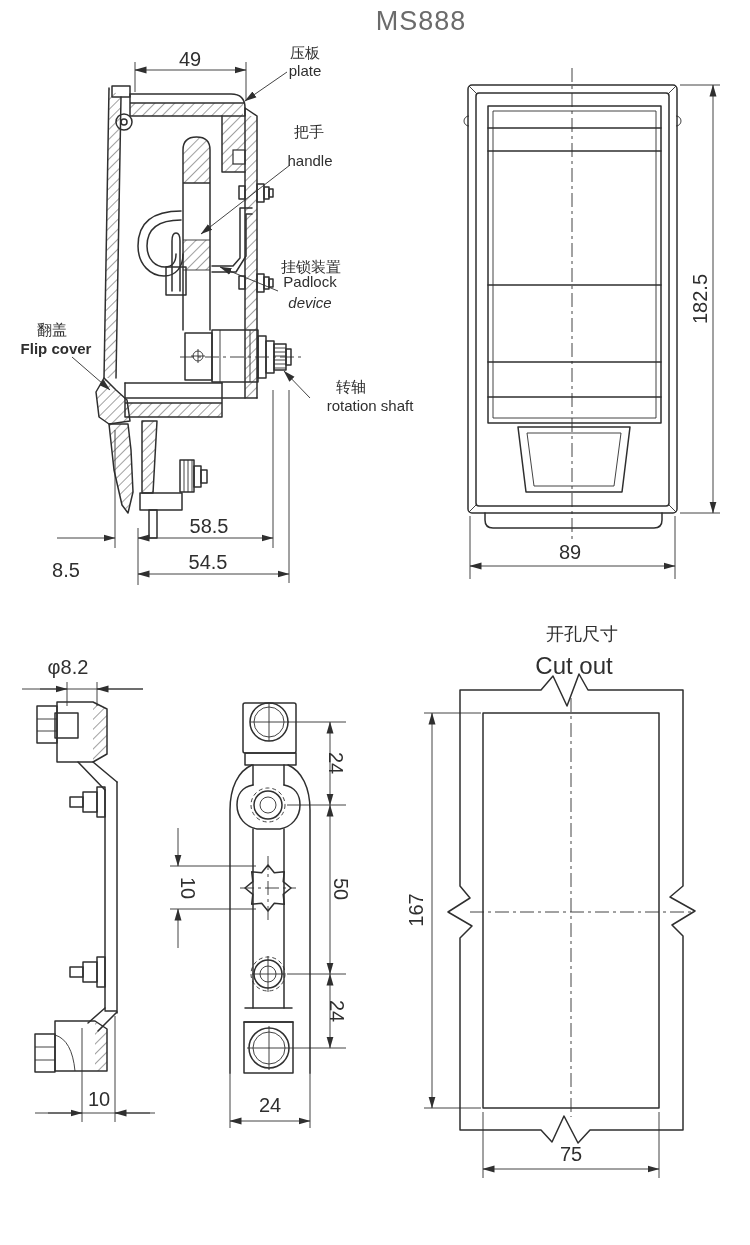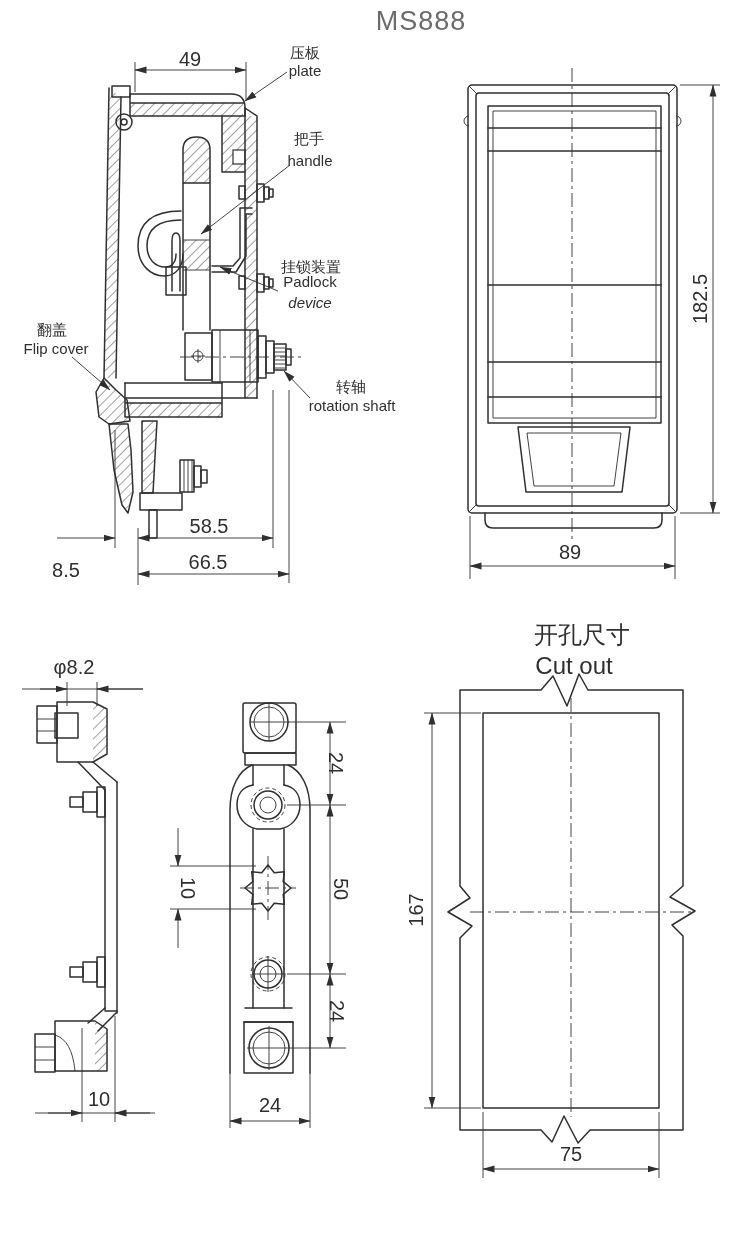--- a/index.html
+++ b/index.html
@@ -10,21 +10,21 @@
   .t{fill:none;stroke:#2f2f2f;stroke-width:0.9;stroke-linejoin:round;stroke-linecap:butt;}
   .cl{fill:none;stroke:#2f2f2f;stroke-width:0.9;stroke-dasharray:14 4 3 4;}
   .h{fill:url(#hatch);stroke:none;}
   .w{fill:#ffffff;stroke:#2f2f2f;stroke-width:1.2;}
   .lbl{position:absolute;color:#2f2f2f;white-space:nowrap;transform:translate(-50%,-50%);
        font-size:15px;line-height:1.1;}
   .dimtxt{font-size:20px;}
   .rcw{transform:translate(-50%,-50%) rotate(90deg);}
   .rccw{transform:translate(-50%,-50%) rotate(-90deg);}
   .title{font-size:27px;color:#6b6b6b;letter-spacing:1px;}
-  .cuttitle-zh{font-size:24px;}
+  .cuttitle-zh{font-size:18px;}
   .cuttitle-en{font-size:24px;}
 </style>
 </head>
 <body>
 
 <div class="canvas">
 
 <svg width="750" height="1245" viewBox="0 0 750 1245">
   <defs>
     <pattern id="hatch" patternUnits="userSpaceOnUse" width="7" height="7" patternTransform="rotate(45)">
@@ -243,39 +243,39 @@
     <path class="t" d="M432,713 V1108" marker-start="url(#arr)" marker-end="url(#arr)"></path>
     <path class="t" d="M483,1112 V1178 M659,1112 V1178"></path>
     <path class="t" d="M483,1169 H659" marker-start="url(#arr)" marker-end="url(#arr)"></path>
   </g>
 </svg>
 
 <div class="lbl title" style="left:381px;top:22px;margin-left:40px;">MS888</div>
 
 <div class="lbl" style="left:305px;top:55px;font-family:Liberation Mono, monospace;">压板</div>
 <div class="lbl" style="left:305px;top:71px;">plate</div>
-<div class="lbl" style="left:309px;top:139px;">把手</div>
+<div class="lbl" style="left:309px;top:132px;">把手</div>
 <div class="lbl" style="left:310px;top:161px;">handle</div>
 <div class="lbl" style="left:311px;top:267px;">挂锁装置</div>
 <div class="lbl" style="left:310px;top:282px;">Padlock</div>
 <div class="lbl" style="left:310px;top:303px;font-style:italic;">device</div>
 <div class="lbl" style="left:52px;top:330px;">翻盖</div>
-<div class="lbl" style="left:56px;top:349px;">Flip cover</div>
+<div class="lbl" style="left:56px;top:349px;font-weight:bold;">Flip cover</div>
 <div class="lbl" style="left:351px;top:387px;">转轴</div>
-<div class="lbl" style="left:352px;top:406px;">rotation shaft</div>
+<div class="lbl" style="left:352px;top:406px;padding-left:36px;">rotation shaft</div>
 
 <div class="lbl dimtxt" style="left:190px;top:59px;">49</div>
 <div class="lbl dimtxt" style="left:66px;top:526px;margin-top:44px;">8.5</div>
 <div class="lbl dimtxt" style="left:209px;top:526px;">58.5</div>
-<div class="lbl dimtxt" style="left:208px;top:562px;">66.5</div>
+<div class="lbl dimtxt" style="left:208px;top:562px;">54.5</div>
 
 <div class="lbl dimtxt rccw" style="left:700px;top:299px;">182.5</div>
 <div class="lbl dimtxt" style="left:570px;top:552px;">89</div>
 
-<div class="lbl dimtxt" style="left:74px;top:667px;">φ8.2</div>
+<div class="lbl dimtxt" style="left:68px;top:667px;">φ8.2</div>
 <div class="lbl dimtxt" style="left:99px;top:1099px;">10</div>
 
 <div class="lbl dimtxt rcw" style="left:336px;top:763px;">24</div>
 <div class="lbl dimtxt rcw" style="left:341px;top:889px;">50</div>
 <div class="lbl dimtxt rcw" style="left:337px;top:1011px;">24</div>
 <div class="lbl dimtxt rcw" style="left:188px;top:888px;">10</div>
 <div class="lbl dimtxt" style="left:270px;top:1105px;">24</div>
 
 <div class="lbl cuttitle-zh" style="left:582px;top:635px;">开孔尺寸</div>
 <div class="lbl cuttitle-en" style="left:574px;top:666px;">Cut out</div>

